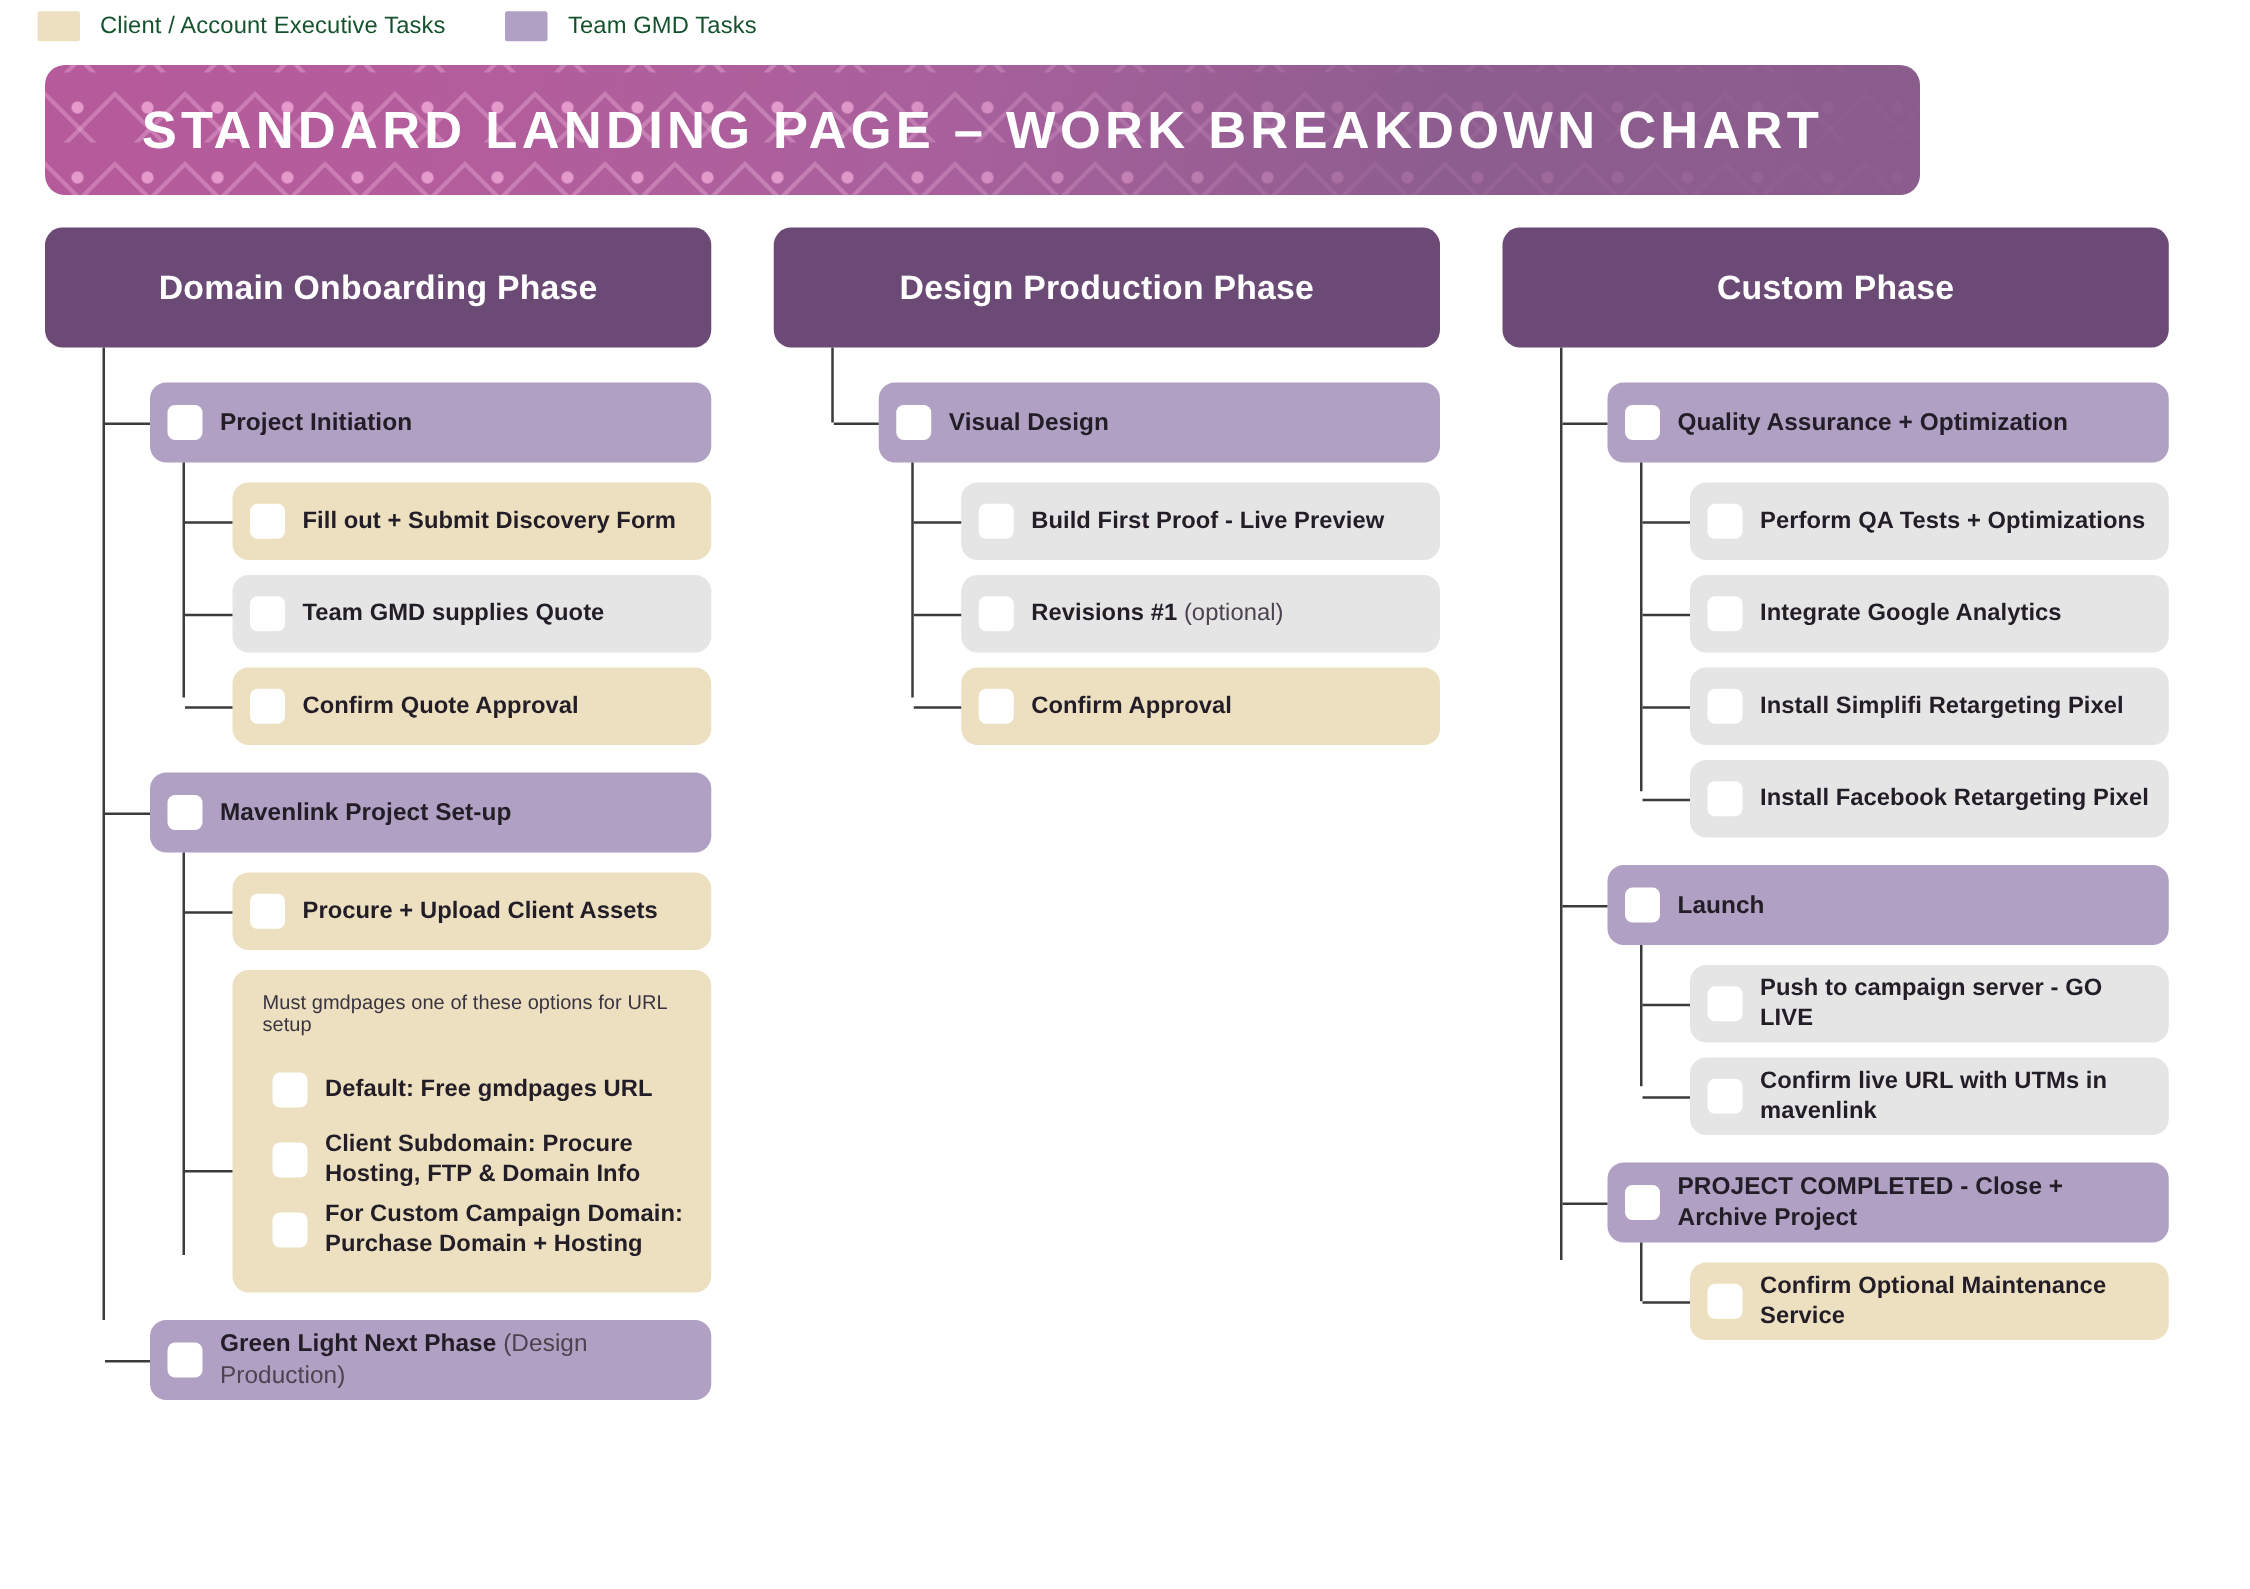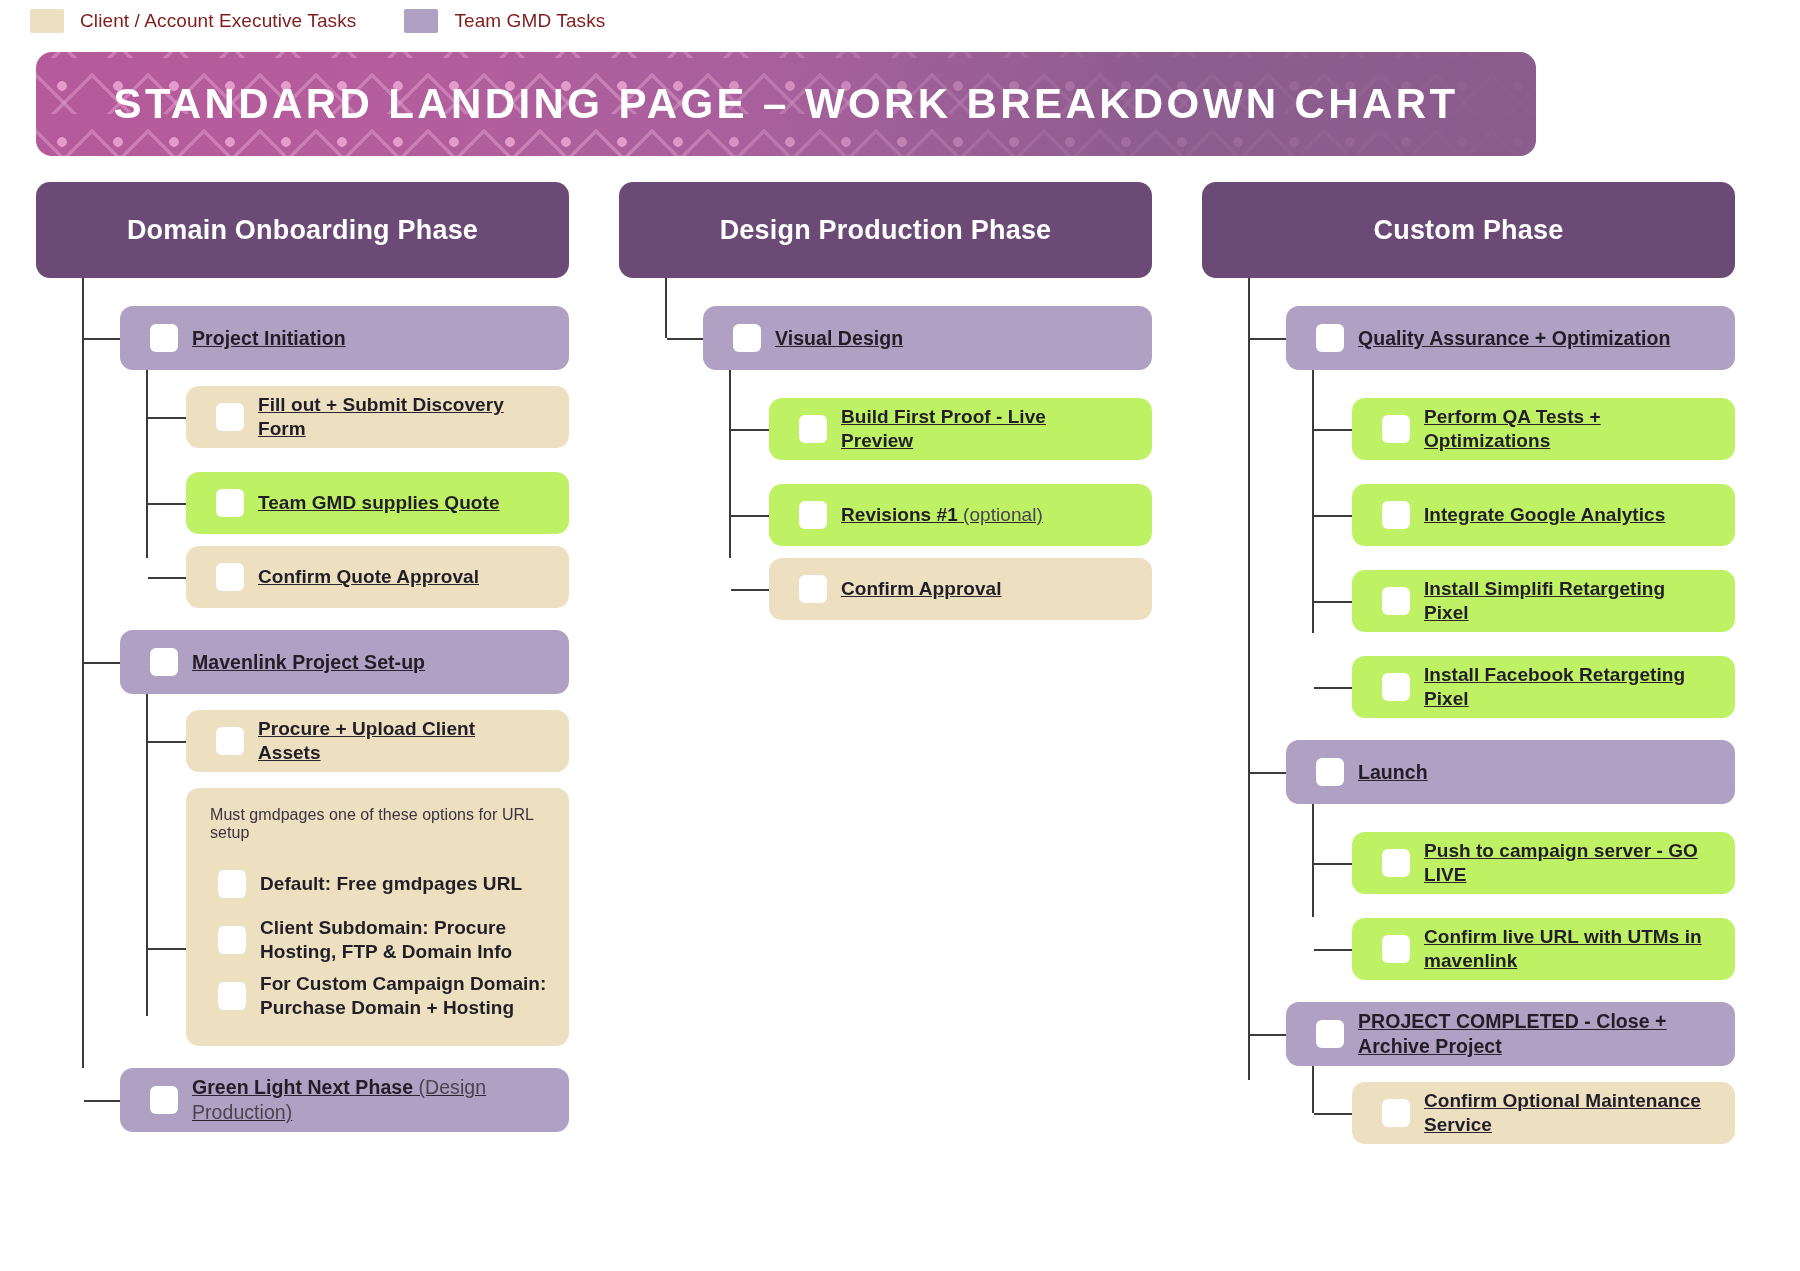--- a/index.html
+++ b/index.html
@@ -23,21 +23,21 @@
     align-items: center;
     gap: 48px;
     height: 26px;
   }
   .legend-item { display: flex; align-items: center; gap: 16px; }
   .legend-swatch { width: 34px; height: 24px; border-radius: 2px; }
   .legend-swatch.client { background: #ece0c0; }
   .legend-swatch.gmd    { background: #b0a0c3; }
   .legend-label {
     font-size: 19px;
-    color: #7f1d1d;
+    color: #14532d;
     letter-spacing: .1px;
     white-space: nowrap;
   }
 
   
   .banner {
     position: absolute;
     left: 36px;
     top: 52px;
     width: 1500px;
@@ -146,26 +146,25 @@
     width: 38px;
     height: 1.6px;
     background: #3b3b3b;
   }
 
   
   .box {
     display: flex;
     align-items: center;
     border-radius: 13px;
-    padding: 0 30px;
+    padding: 0 14px;
     min-height: 62px;
-    text-decoration: underline;
   }
   .box.l1 { background: #b0a0c3; min-height: 64px; }
-  .box.l2-gmd    { background: #bef264; margin-top: 12px; }
+  .box.l2-gmd    { background: #e5e5e5; }
   .box.l2-client { background: #ece0c0; align-items: center; }
 
   .checkbox {
     width: 28px;
     height: 28px;
     min-width: 28px;
     background: #ffffff;
     border-radius: 6px;
     margin-right: 14px;
   }

